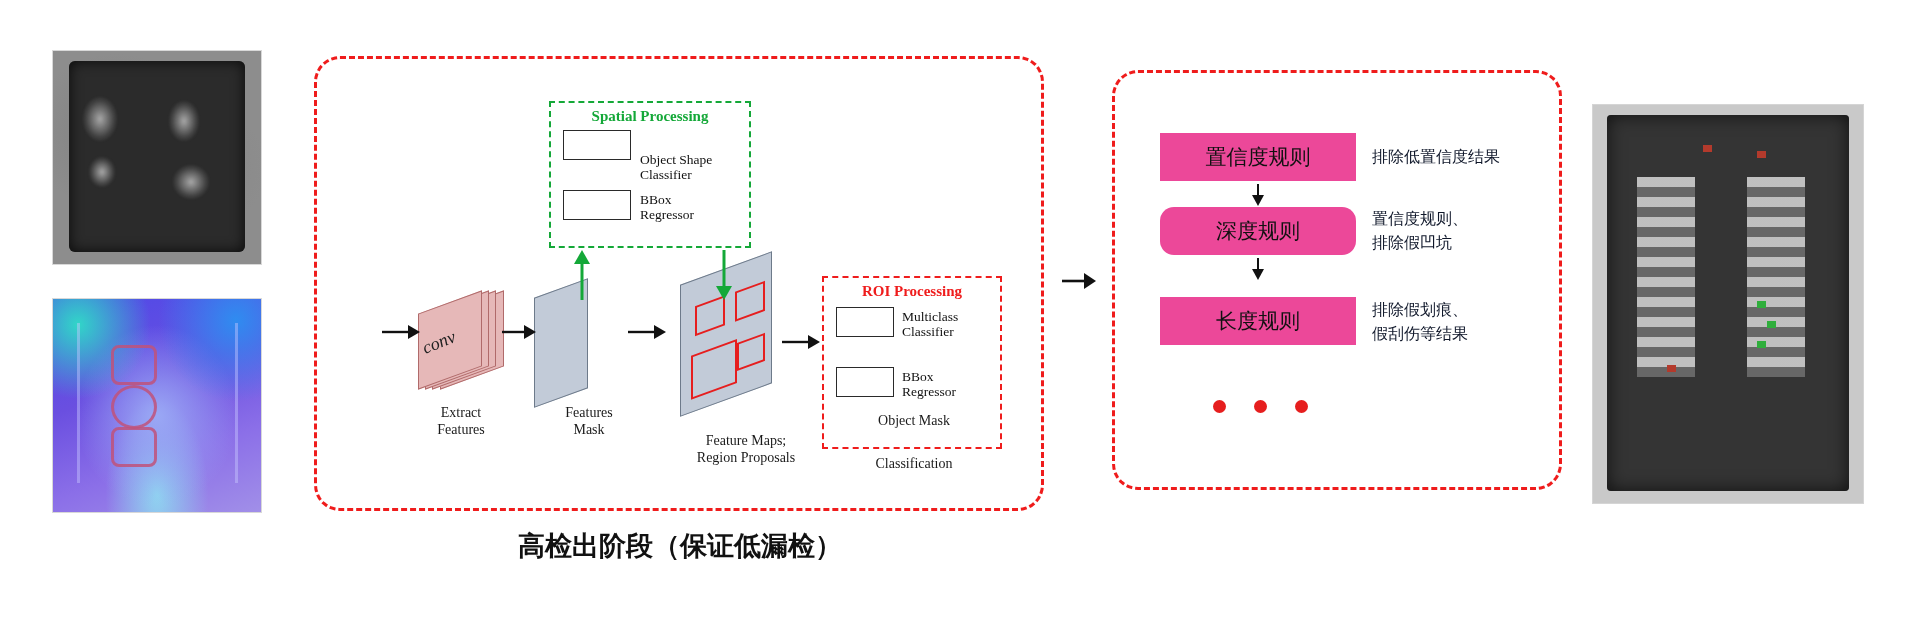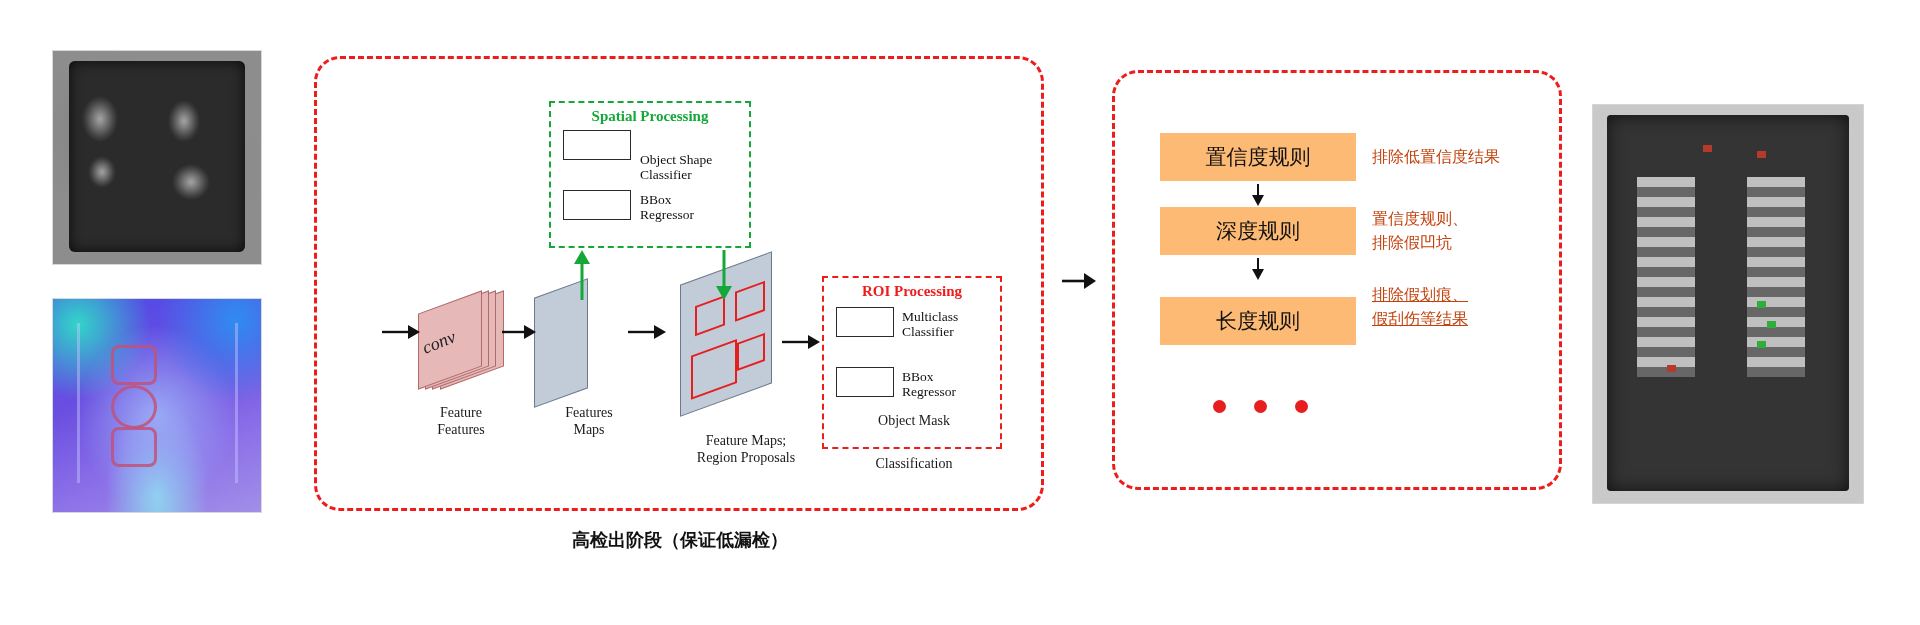--- a/index.html
+++ b/index.html
@@ -219,33 +219,33 @@
     height: 420px;
     border: 3px dashed #ef1c1c;
     border-radius: 26px;
     box-sizing: border-box;
   }
   .rule-chip {
     position: absolute;
     left: 1160px;
     width: 196px;
     height: 48px;
-    background: #fdba74;
+    background: #ec4899;
     display: flex;
     align-items: center;
     justify-content: center;
     font-size: 21px;
     color: #111;
     font-family: "DejaVu Sans", sans-serif;
   }
   .rule-desc {
     position: absolute;
     left: 1372px;
     font-size: 16px;
-    color: #c2410c;
+    color: #0f172a;
     line-height: 24px;
     font-family: "DejaVu Sans", sans-serif;
   }
   .chip-arrow {
     position: absolute;
     left: 1252px;
     width: 12px;
     height: 22px;
   }
   #ellipsis-dots {
@@ -314,21 +314,21 @@
     height: 26px;
   }
 
   
   #bottom-caption {
     position: absolute;
     left: 490px;
     top: 528px;
     width: 380px;
     text-align: center;
-    font-size: 18px;
+    font-size: 27px;
     font-weight: bold;
     color: #111;
     font-family: "DejaVu Sans", sans-serif;
   }
 </style>
 </head>
 <body>
 
 <div id="input-images">
 
@@ -391,28 +391,28 @@
 
 <div id="conv-block">
   <div class="conv-layer" style="left:22px;"></div>
   <div class="conv-layer" style="left:14px;"></div>
   <div class="conv-layer" style="left:7px;"></div>
   <div id="conv-front"></div>
   <div id="conv-text">conv</div>
 </div>
 
 <div class="caption" style="left:396px; top:404px; width:130px;">
-  <span>Feature</span><br>
+  <span>Extract</span><br>
   <span>Features</span>
 </div>
 
 <div class="slab slab-skew" style="left:534px; top:288px; width:52px; height:108px;"></div>
 <div class="caption" style="left:534px; top:404px; width:110px;">
   <span>Features</span><br>
-  <span>Maps</span>
+  <span>Mask</span>
 </div>
 
 <div class="slab slab-skew" style="left:680px; top:268px; width:90px; height:130px;">
   <div class="red-rect" style="left:14px; top:26px; width:26px; height:26px;"></div>
   <div class="red-rect" style="left:54px; top:26px; width:26px; height:26px;"></div>
   <div class="red-rect" style="left:10px; top:74px; width:42px; height:40px;"></div>
   <div class="red-rect" style="left:56px; top:78px; width:24px; height:24px;"></div>
 </div>
 <div class="caption" style="left:666px; top:432px; width:160px;">
   <span>Feature Maps;</span><br>
@@ -456,32 +456,32 @@
 
 <div class="rule-chip" style="top:133px;">置信度规则</div>
 <div class="rule-desc" style="top:145px;">
   <span>排除低置信度结果</span>
 </div>
 <svg class="chip-arrow" style="top:184px;" viewBox="0 0 12 22">
   <line x1="6" y1="0" x2="6" y2="12" stroke="#111" stroke-width="2"></line>
   <polygon points="0,11 6,22 12,11" fill="#111"></polygon>
 </svg>
 
-<div class="rule-chip" style="top:207px;">深度规则</div>
+<div class="rule-chip" style="top:207px;border-radius:14px;">深度规则</div>
 <div class="rule-desc" style="top:207px;">
   <span>置信度规则、</span><br>
   <span>排除假凹坑</span>
 </div>
 <svg class="chip-arrow" style="top:258px;" viewBox="0 0 12 22">
   <line x1="6" y1="0" x2="6" y2="12" stroke="#111" stroke-width="2"></line>
   <polygon points="0,11 6,22 12,11" fill="#111"></polygon>
 </svg>
 
 <div class="rule-chip" style="top:297px;">长度规则</div>
-<div class="rule-desc" style="top:283px;text-decoration:underline;">
+<div class="rule-desc" style="top:298px;">
   <span>排除假划痕、</span><br>
   <span>假刮伤等结果</span>
 </div>
 
 <div id="ellipsis-dots">
   <div class="dot"></div>
   <div class="dot"></div>
   <div class="dot"></div>
 </div>
 

